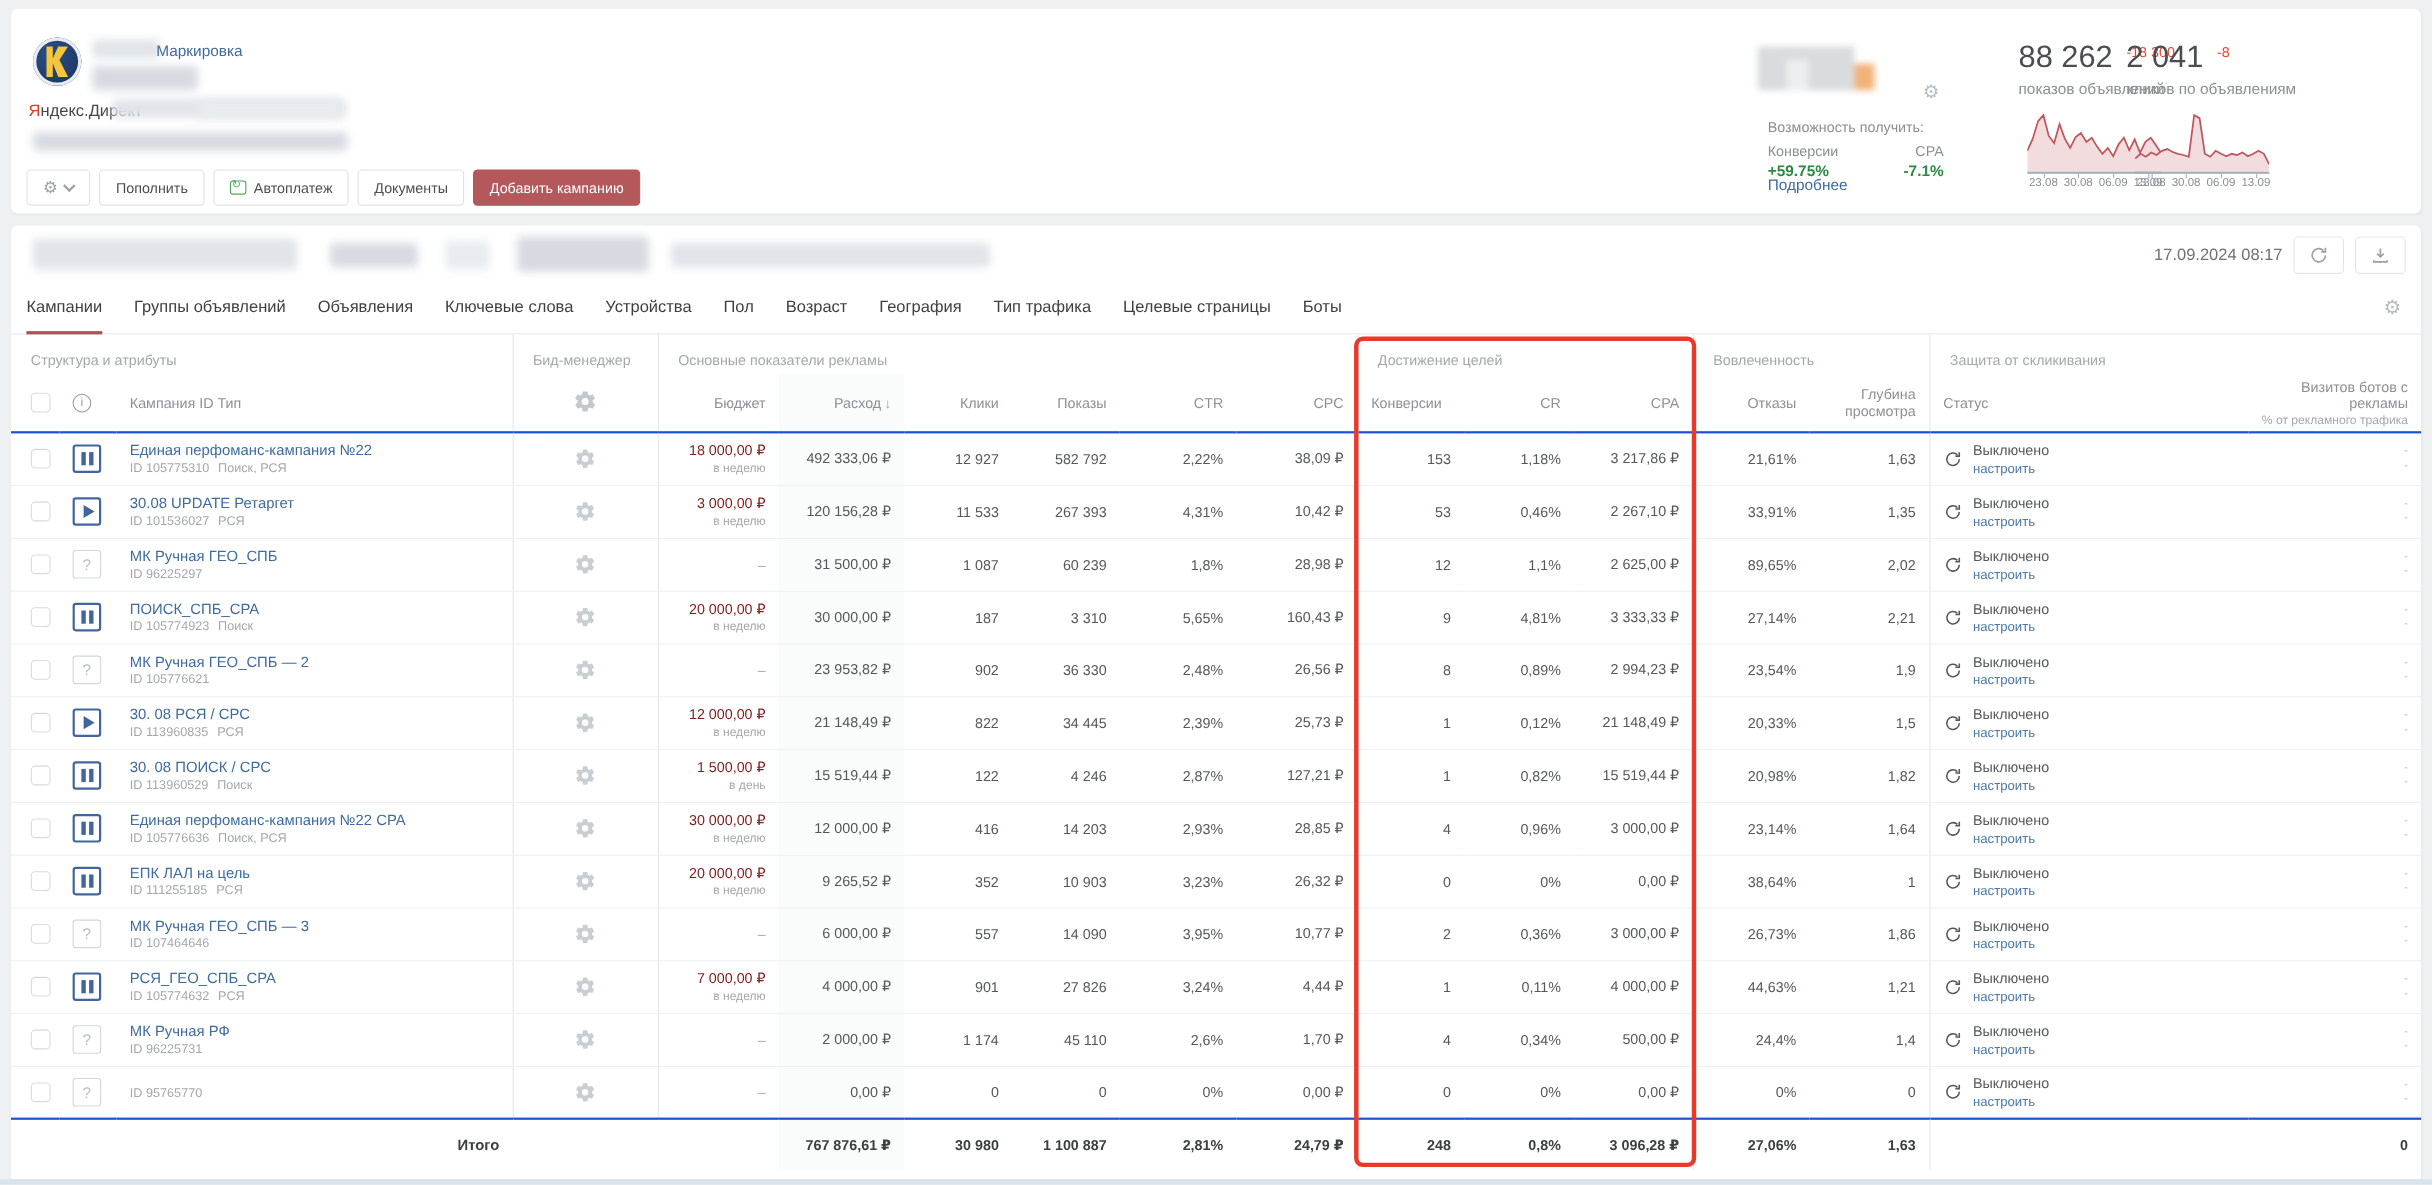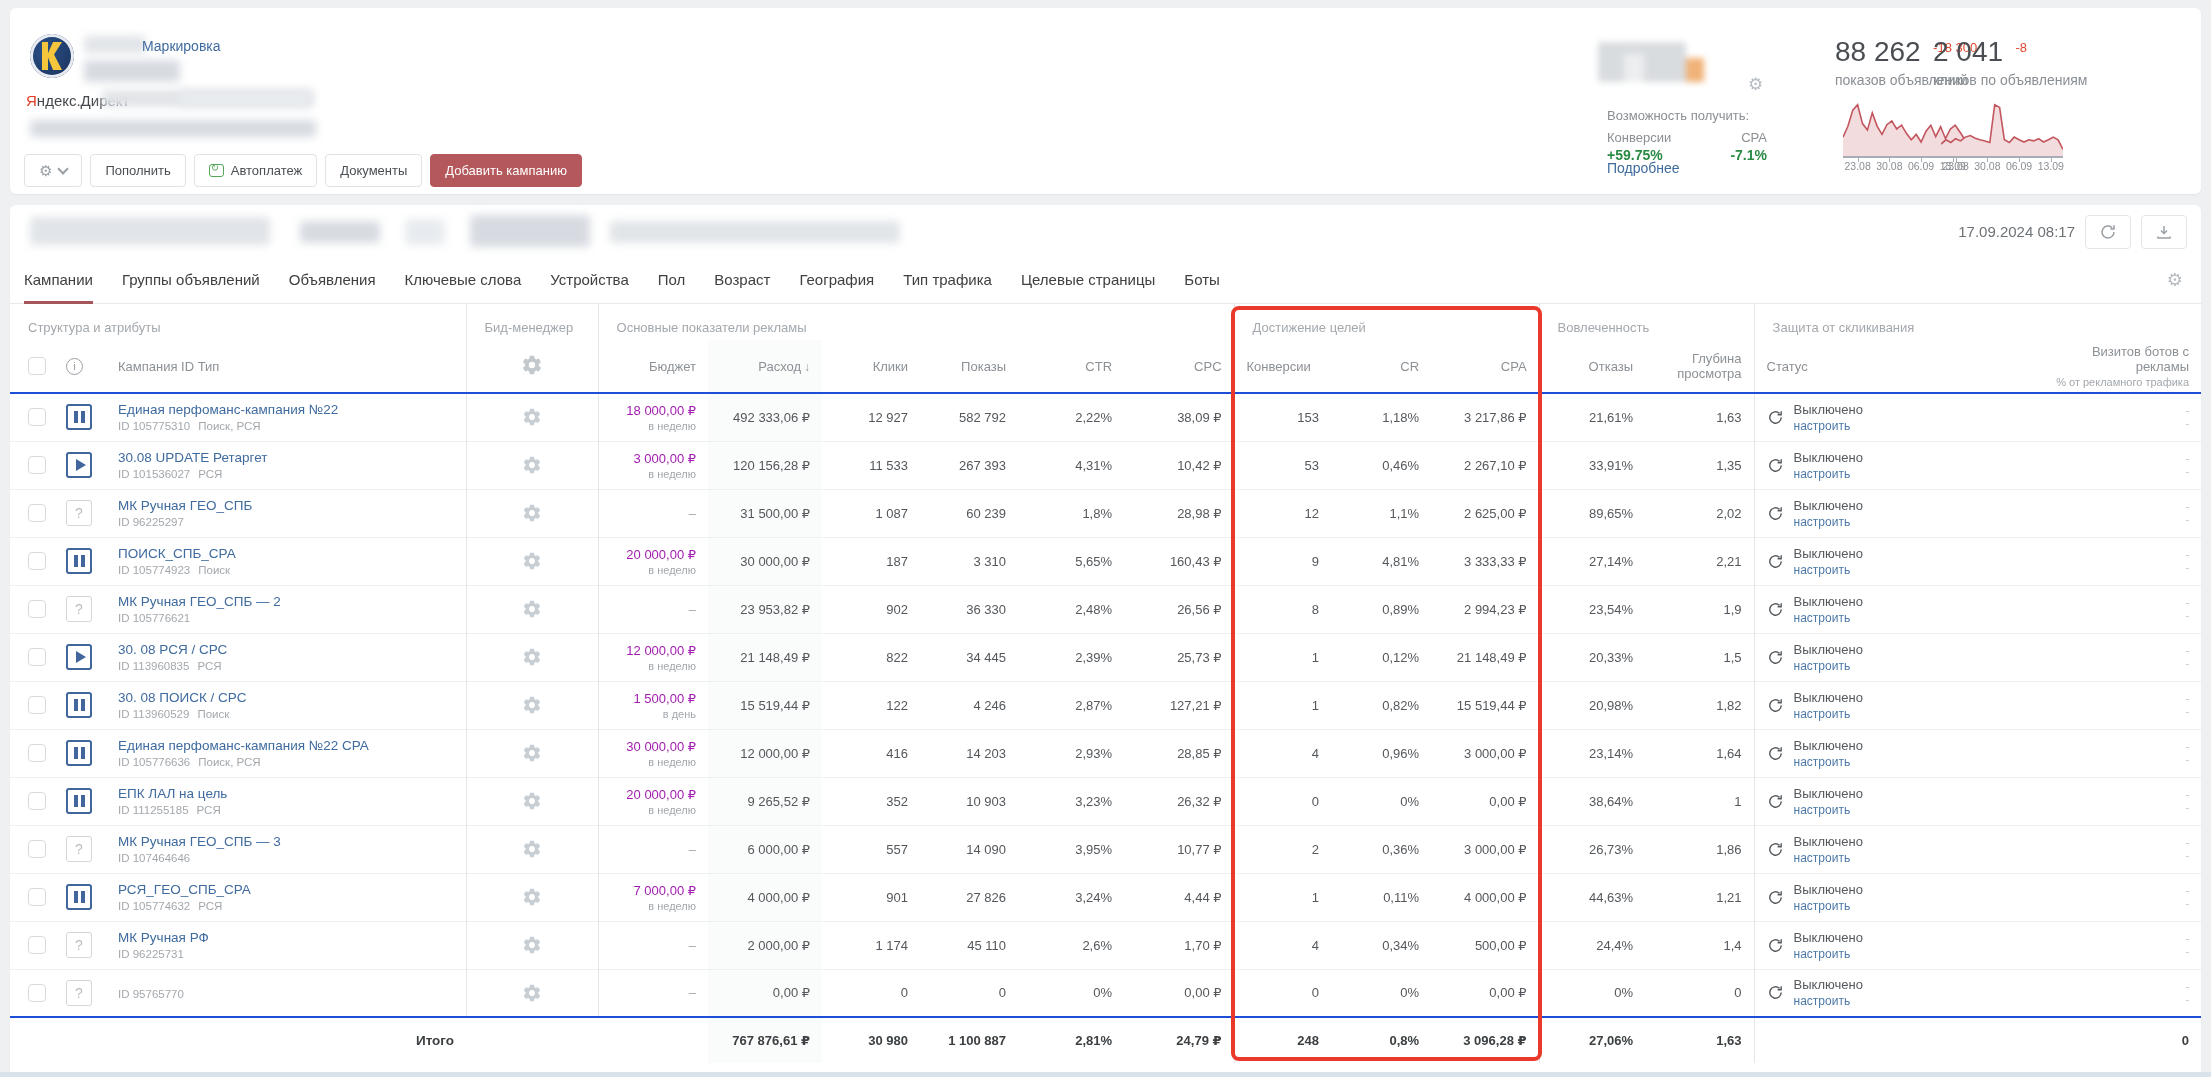--- a/index.html
+++ b/index.html
@@ -87,21 +87,21 @@
   .sub { font-size:11px; color:#a3a8ad; margin-top:2px; }
   .checkbox { width:18px; height:18px; border:1px solid #d7dbdf; border-radius:4px; background:#fff; margin-left:6px; cursor:pointer; }
   .sicon { width:26px; height:26px; border-radius:3px; display:flex; align-items:center; justify-content:center; cursor:pointer; }
   .sicon.pause, .sicon.play { border:2px solid #41669c; }
   .sicon.pause span { width:4px; height:12px; background:#41669c; margin:0 1.5px; }
   .sicon.play span { width:0; height:0; border-left:10px solid #41669c; border-top:6px solid transparent; border-bottom:6px solid transparent; margin-left:3px; }
   .sicon.question { border:1px solid #d3d7da; color:#b9bec3; font-size:14px; }
   .cname { color:#3f6b9e; font-size:13.5px; display:block; }
   .cmeta { font-size:11.5px; color:#a3a8ad; margin-top:3px; }
   .cmeta .ctype { margin-left:8px; }
-  .bval { color:#a21caf; display:block; }
+  .bval { color:#7f1d1d; display:block; }
   .dash { color:#a3a8ad; }
   .bid-ic svg { display:block; margin:0 auto; }
   .stcell { display:flex; align-items:center; gap:10px; }
   .stcell svg { flex:0 0 auto; }
   .stoff { font-size:13px; color:#55595d; }
   .stcfg { font-size:12px; color:#4d79a8; display:block; margin-top:2px; }
   .botsd { font-size:11px; color:#c2c6ca; line-height:13px; text-align:right; }
   tr.totals td { border-top:1px solid #d9dcdf; font-weight:bold; color:#3c4043; height:46px; }
   tr.totals .tlabel { text-align:right; font-size:13.5px; }
   #red-box { position:absolute; left:1221px; top:2px; width:311px; bottom:2px;

